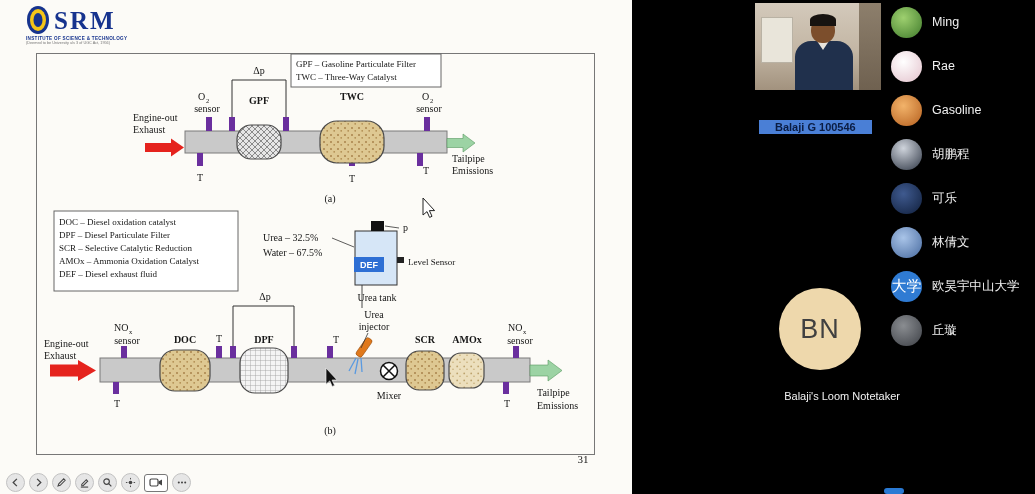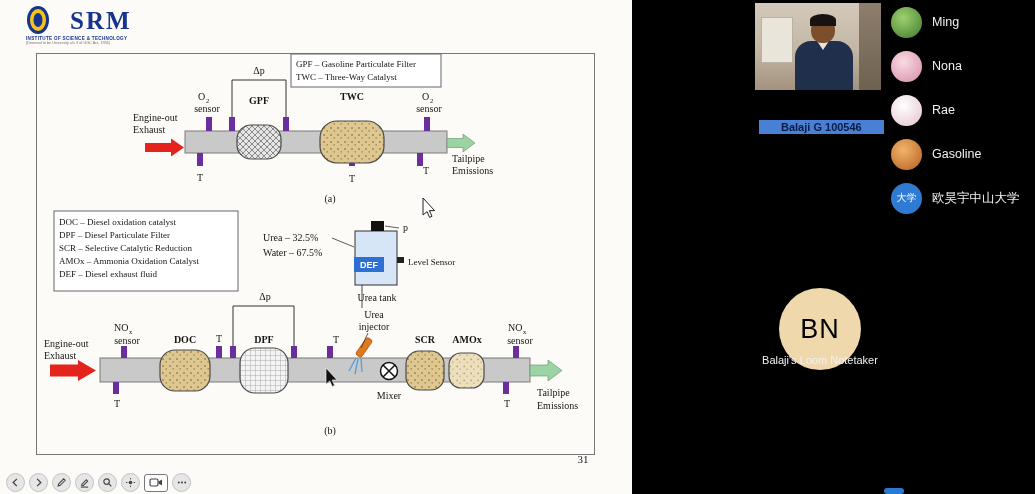--- a/index.html
+++ b/index.html
@@ -1,21 +1,21 @@
 <!DOCTYPE html>
 <html><head>
 <meta charset="utf-8">
 <style>
   html,body{margin:0;padding:0;background:#000;}
   .stage{position:relative;width:1035px;height:494px;background:#000;overflow:hidden;
          font-family:"Liberation Sans",sans-serif;}
   
   .slide{position:absolute;left:0;top:0;width:632px;height:494px;background:#fcfbf7;}
   .logo{position:absolute;left:26px;top:5px;width:150px;}
-  .logo-row{display:flex;align-items:center;gap:20px;}
+  .logo-row{display:flex;align-items:center;gap:4px;}
   .logo-title{font-family:"Liberation Serif",serif;font-weight:bold;font-size:25px;
               color:#16338e;letter-spacing:2px;line-height:1;}
   .logo-sub{font-size:4.6px;color:#16338e;font-weight:bold;letter-spacing:.3px;margin-top:1px;}
   .logo-sub2{font-size:3.8px;color:#777;}
   .diagram{position:absolute;left:0;top:0;}
   .diagram text{font-family:"Liberation Serif",serif;fill:#161616;font-size:10px;}
   .diagram .t9{font-size:9px;}
   .diagram .t11{font-size:11px;}
   .diagram .bold{font-weight:bold;}
   .diagram .sub{font-size:6.5px;}
@@ -29,30 +29,30 @@
   
   .video-tile{position:absolute;left:755px;top:3px;width:126px;height:87px;overflow:hidden;
               background:linear-gradient(180deg,#d3c9bb 0%,#c3b6a4 55%,#a2927e 100%);}
   .vt-board{position:absolute;left:6px;top:14px;width:30px;height:44px;background:#e9e5da;border:1px solid #b9b2a4;}
   .vt-door{position:absolute;right:0;top:0;width:22px;height:87px;background:linear-gradient(180deg,#8d7f6c,#6f6150);}
   .vt-head{position:absolute;left:56px;top:14px;width:24px;height:26px;border-radius:50% 50% 46% 46%;background:#7c4e2c;}
   .vt-hair{position:absolute;left:55px;top:11px;width:26px;height:12px;border-radius:50% 50% 0 0;background:#171310;}
   .vt-body{position:absolute;left:40px;top:38px;width:58px;height:50px;border-radius:16px 16px 0 0;background:#20304c;}
   .vt-collar{position:absolute;left:62px;top:38px;width:12px;height:9px;background:#e8e4dc;clip-path:polygon(0 0,100% 0,50% 100%);}
   .video-label{position:absolute;left:759px;top:120px;background:#4a7fd6;color:#0a1c42;
-               font-size:11px;font-weight:bold;padding:1px 22px;}
+               font-size:11px;font-weight:bold;padding:1px 16px;}
   .nt-avatar{position:absolute;left:779px;top:288px;width:82px;height:82px;border-radius:50%;
              display:flex;align-items:center;justify-content:center;}
-  .nt-initials{font-size:27px;color:#000000;letter-spacing:1px;}
-  .nt-name{position:absolute;left:740px;top:354px;width:160px;text-align:center;color:#f2f2f2;font-size:11px;}
+  .nt-initials{font-size:27px;color:#404040;letter-spacing:1px;}
+  .nt-name{position:absolute;left:740px;top:390px;width:160px;text-align:right;color:#f2f2f2;font-size:11px;}
   
   .participants{position:absolute;left:884px;top:0;width:151px;height:482px;display:flex;flex-direction:column;}
   .p-row{height:44px;display:flex;align-items:center;gap:10px;padding-left:7px;cursor:pointer;}
   .p-av{width:31px;height:31px;border-radius:50%;flex:0 0 31px;display:flex;align-items:center;justify-content:center;}
-  .p-badge{color:#fff;font-size:10px;font-family:Liberation Mono, monospace;}
+  .p-badge{color:#fff;font-size:15px;font-family:Liberation Mono, monospace;}
   .p-name{color:#f0f0f0;font-size:12.5px;white-space:nowrap;overflow:hidden;}
   .pl-scroll{position:absolute;left:884px;top:488px;width:20px;height:6px;background:#2a7ad4;border-radius:3px;}
 </style>
 </head>
 <body>
 
 <div class="stage">
 
   <div class="slide">
 
@@ -294,39 +294,57 @@
   <div class="nt-name">Balaji's Loom Notetaker</div>
 
   <div class="participants">
     <div class="p-row">
       <div class="p-av" style="background:radial-gradient(circle at 40% 35%, #9ed06f, #3f7a2b)">
           <span class="p-badge"></span>
         </div>
       <div class="p-name">Ming</div>
     </div>
     <div class="p-row">
-      <div class="p-av" style="background:radial-gradient(circle at 40% 35%, #f7dce2, #d98ba8)">
-          <span class="p-badge"></span>
-        </div>
-      <div class="p-name">Nona</div>
-    </div>
-    <div class="p-row">
       <div class="p-av" style="background:radial-gradient(circle at 40% 35%, #ffffff, #e3c2cc)">
           <span class="p-badge"></span>
         </div>
       <div class="p-name">Rae</div>
     </div>
     <div class="p-row">
       <div class="p-av" style="background:radial-gradient(circle at 40% 35%, #f2b36a, #b55f1e)">
           <span class="p-badge"></span>
         </div>
       <div class="p-name">Gasoline</div>
+    </div>
+    <div class="p-row">
+      <div class="p-av" style="background:radial-gradient(circle at 40% 30%, #cfd4dc, #2e3644)">
+          <span class="p-badge"></span>
+        </div>
+      <div class="p-name">胡鹏程</div>
+    </div>
+    <div class="p-row">
+      <div class="p-av" style="background:radial-gradient(circle at 40% 35%, #3f5a8f, #101f3c)">
+          <span class="p-badge"></span>
+        </div>
+      <div class="p-name">可乐</div>
+    </div>
+    <div class="p-row">
+      <div class="p-av" style="background:radial-gradient(circle at 40% 35%, #a9c4e8, #46699e)">
+          <span class="p-badge"></span>
+        </div>
+      <div class="p-name">林倩文</div>
     </div>
     <div class="p-row">
       <div class="p-av" style="background:#2f7bd3">
           <span class="p-badge">大学</span>
         </div>
       <div class="p-name">欧昊宇中山大学</div>
     </div>
+    <div class="p-row">
+      <div class="p-av" style="background:radial-gradient(circle at 40% 35%, #8a8d91, #3c3f45)">
+          <span class="p-badge"></span>
+        </div>
+      <div class="p-name">丘璇</div>
+    </div>
   </div>
   <div class="pl-scroll"></div>
 
 </div>
 
 </body></html>

